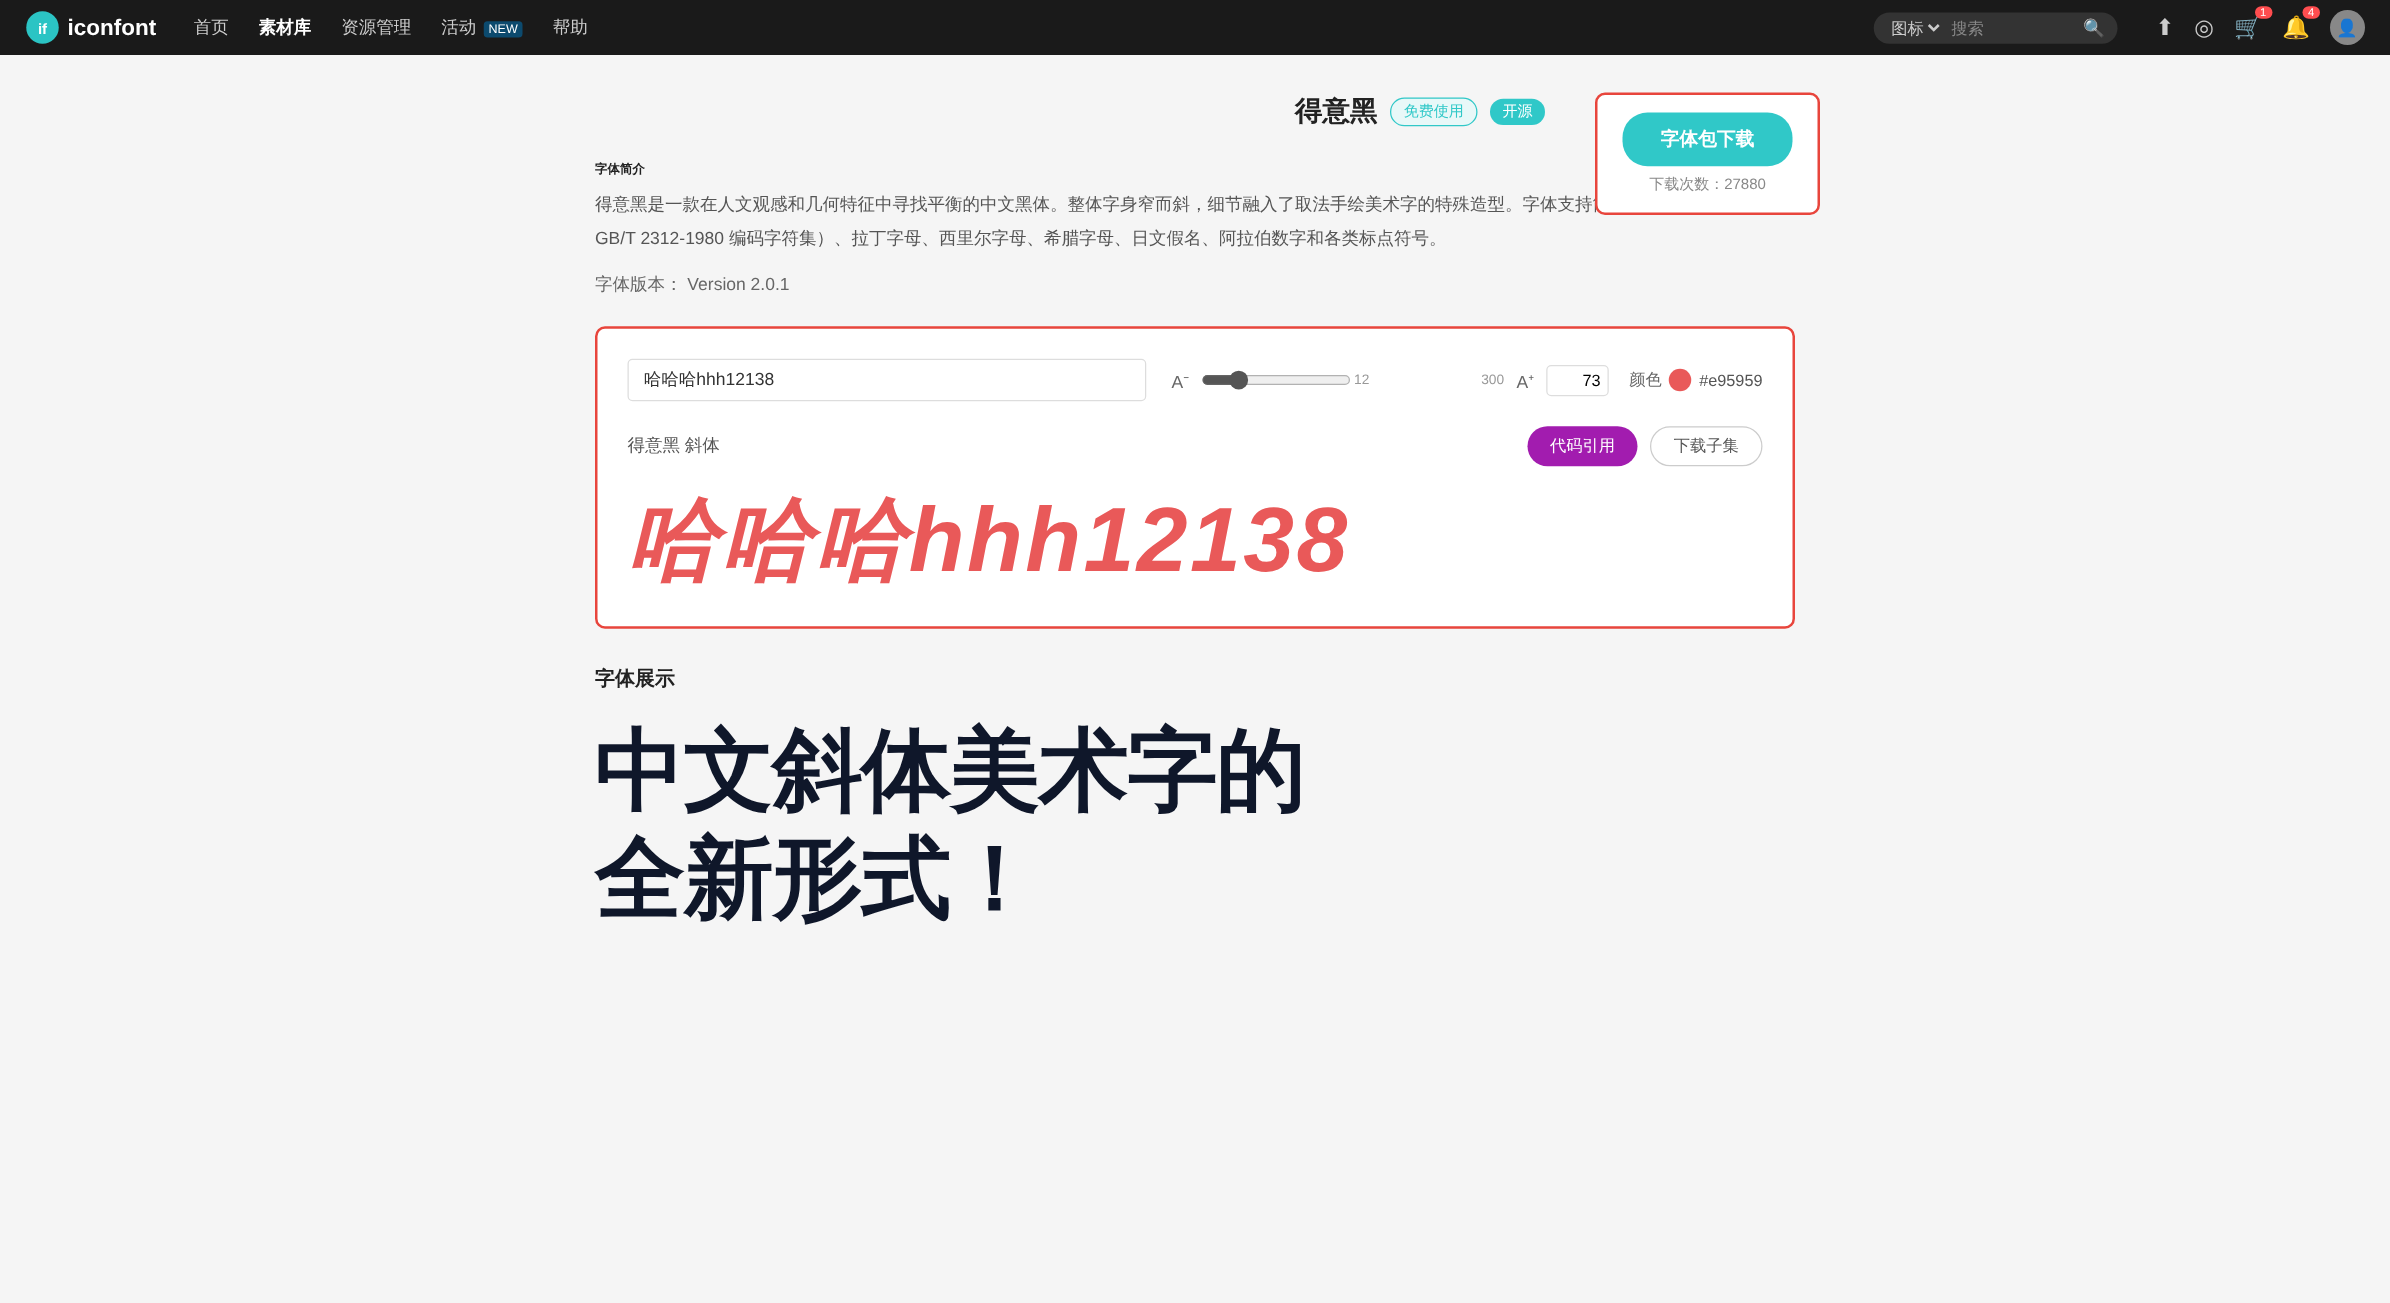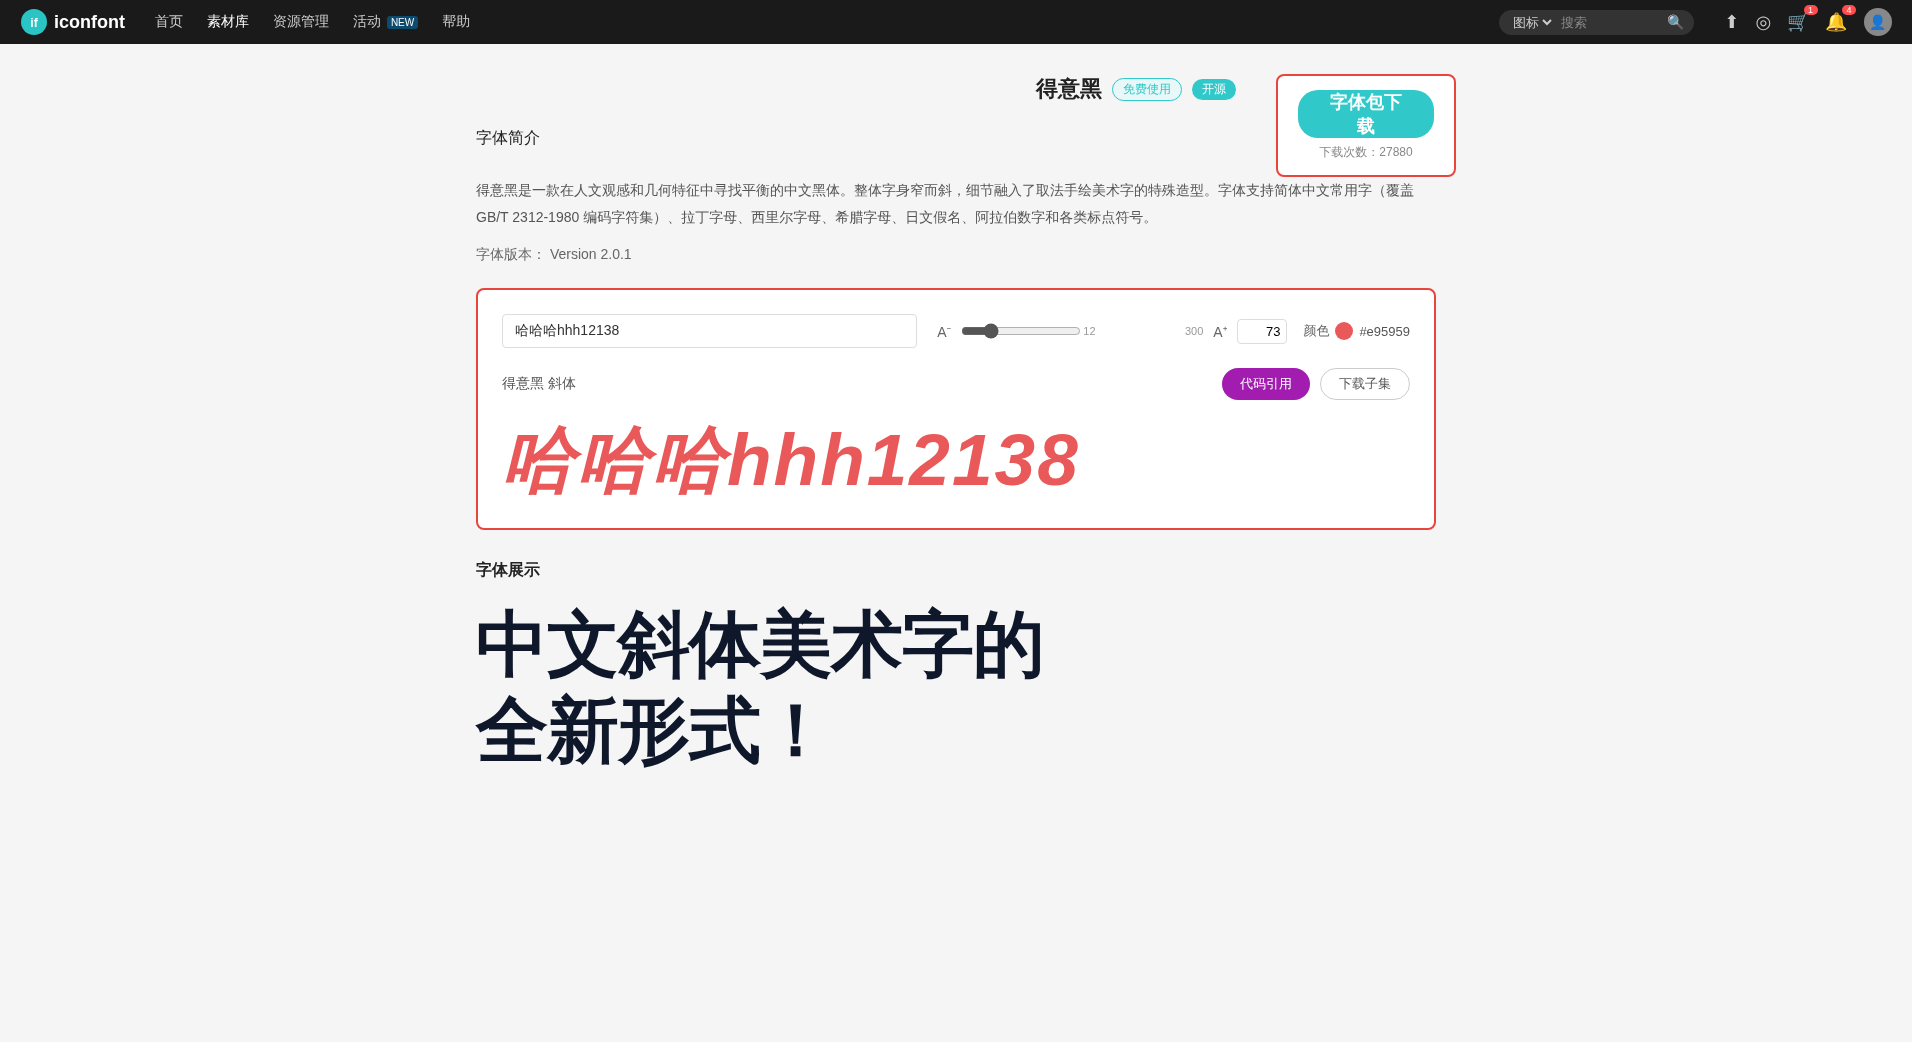--- a/index.html
+++ b/index.html
@@ -33,21 +33,21 @@
       align-items: center;
     }
     .nav-link {
       color: #ccc;
       font-size: 14px;
       cursor: pointer;
       text-decoration: none;
     }
     .nav-link.active {
       color: #fff;
-      font-weight: normal;
+      font-weight: bold;
     }
     .nav-badge {
       background: #0c4a6e;
       color: #fff;
       font-size: 10px;
       padding: 1px 4px;
       border-radius: 3px;
       margin-left: 2px;
     }
     .nav-spacer { flex: 1; }
@@ -135,22 +135,22 @@
       border-radius: 8px;
       padding: 14px 20px;
       text-align: center;
       width: 180px;
     }
     .download-btn {
       background: #30c8c8;
       color: white;
       border: none;
       border-radius: 20px;
-      padding: 0 24px;
-      font-size: 18px;
+      padding: 12px 24px;
+      font-size: 15px;
       cursor: pointer;
       width: 100%;
       font-weight: bold;
     }
     .download-count {
       margin-top: 6px;
       font-size: 12px;
       color: #888;
     }
 
@@ -179,24 +179,24 @@
       color: #30c8c8;
       border: 1px solid #30c8c8;
     }
     .tag-open {
       background: #30c8c8;
       color: white;
     }
 
     
     .section-title {
-      font-size: 16px;
-      font-weight: normal;
+      font-size: 10px;
+      font-weight: bold;
       color: #222;
-      margin-bottom: 28px;
+      margin-bottom: 8px;
     }
     .font-intro {
       font-size: 14px;
       color: #555;
       line-height: 1.9;
       margin-bottom: 16px;
     }
     .font-version {
       font-size: 14px;
       color: #666;

